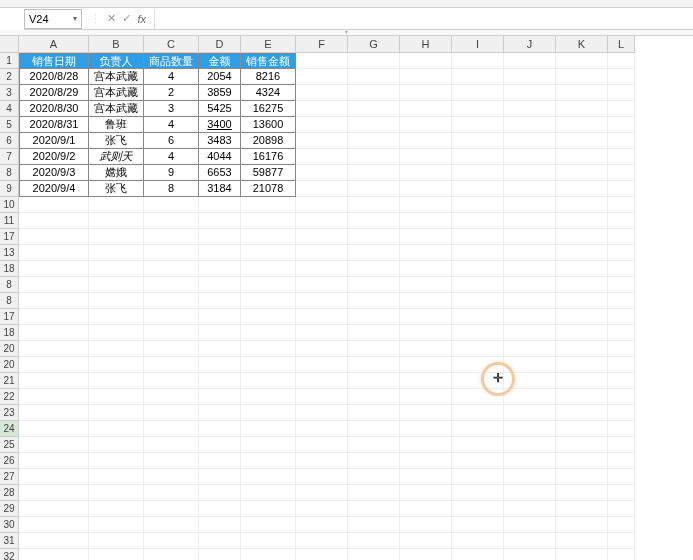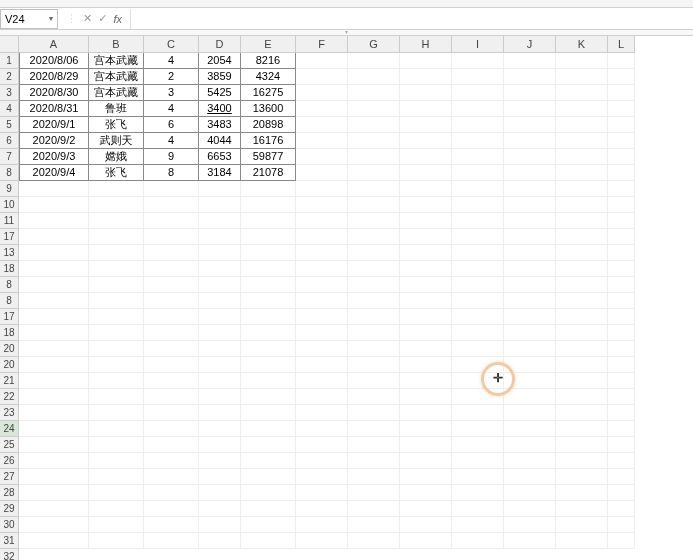--- a/index.html
+++ b/index.html
@@ -22,20 +22,21 @@
     gap: 80px;
     padding-left: 70px;
     overflow: hidden;
   }
   .name-box-bar {
     display: flex;
     align-items: center;
     height: 22px;
     border-bottom: 1px solid #d0d0d0;
     background: #fff;
+    margin-left: 24px;
   }
   .name-box {
     width: 58px;
     height: 20px;
     border: 1px solid #c0c0c0;
     font-size: 11px;
     padding: 1px 4px;
     display: flex;
     align-items: center;
     justify-content: space-between;
@@ -238,21 +239,35 @@
       <div class="row-h">26</div>
       <div class="row-h">27</div>
       <div class="row-h">28</div>
       <div class="row-h">29</div>
       <div class="row-h">30</div>
       <div class="row-h">31</div>
       <div class="row-h">32</div>
     </div>
   <div class="grid" id="grid">
       <div class="grow">
-        <div class="cell tcell first" style="width: 70px;">2020/8/06</div>
+        <div class="cell thead first" style="width: 70px;">销售日期</div>
+        <div class="cell thead" style="width: 55px;">负责人</div>
+        <div class="cell thead" style="width: 55px;">商品数量</div>
+        <div class="cell thead" style="width: 42px;">金额</div>
+        <div class="cell thead" style="width: 55px;">销售金额</div>
+        <div class="cell" style="width: 52px;"></div>
+        <div class="cell" style="width: 52px;"></div>
+        <div class="cell" style="width: 52px;"></div>
+        <div class="cell" style="width: 52px;"></div>
+        <div class="cell" style="width: 52px;"></div>
+        <div class="cell" style="width: 52px;"></div>
+        <div class="cell" style="width: 27px;"></div>
+      </div>
+      <div class="grow">
+        <div class="cell tcell first" style="width: 70px;">2020/8/28</div>
         <div class="cell tcell" style="width: 55px;">宫本武藏</div>
         <div class="cell tcell" style="width: 55px;">4</div>
         <div class="cell tcell" style="width: 42px;">2054</div>
         <div class="cell tcell" style="width: 55px;">8216</div>
         <div class="cell" style="width: 52px;"></div>
         <div class="cell" style="width: 52px;"></div>
         <div class="cell" style="width: 52px;"></div>
         <div class="cell" style="width: 52px;"></div>
         <div class="cell" style="width: 52px;"></div>
         <div class="cell" style="width: 52px;"></div>
@@ -309,21 +324,21 @@
         <div class="cell" style="width: 52px;"></div>
         <div class="cell" style="width: 52px;"></div>
         <div class="cell" style="width: 52px;"></div>
         <div class="cell" style="width: 52px;"></div>
         <div class="cell" style="width: 52px;"></div>
         <div class="cell" style="width: 52px;"></div>
         <div class="cell" style="width: 27px;"></div>
       </div>
       <div class="grow">
         <div class="cell tcell first" style="width: 70px;">2020/9/2</div>
-        <div class="cell tcell" style="width: 55px;">武则天</div>
+        <div class="cell tcell" style="width: 55px; font-style: italic;">武则天</div>
         <div class="cell tcell" style="width: 55px;">4</div>
         <div class="cell tcell" style="width: 42px;">4044</div>
         <div class="cell tcell" style="width: 55px;">16176</div>
         <div class="cell" style="width: 52px;"></div>
         <div class="cell" style="width: 52px;"></div>
         <div class="cell" style="width: 52px;"></div>
         <div class="cell" style="width: 52px;"></div>
         <div class="cell" style="width: 52px;"></div>
         <div class="cell" style="width: 52px;"></div>
         <div class="cell" style="width: 27px;"></div>

